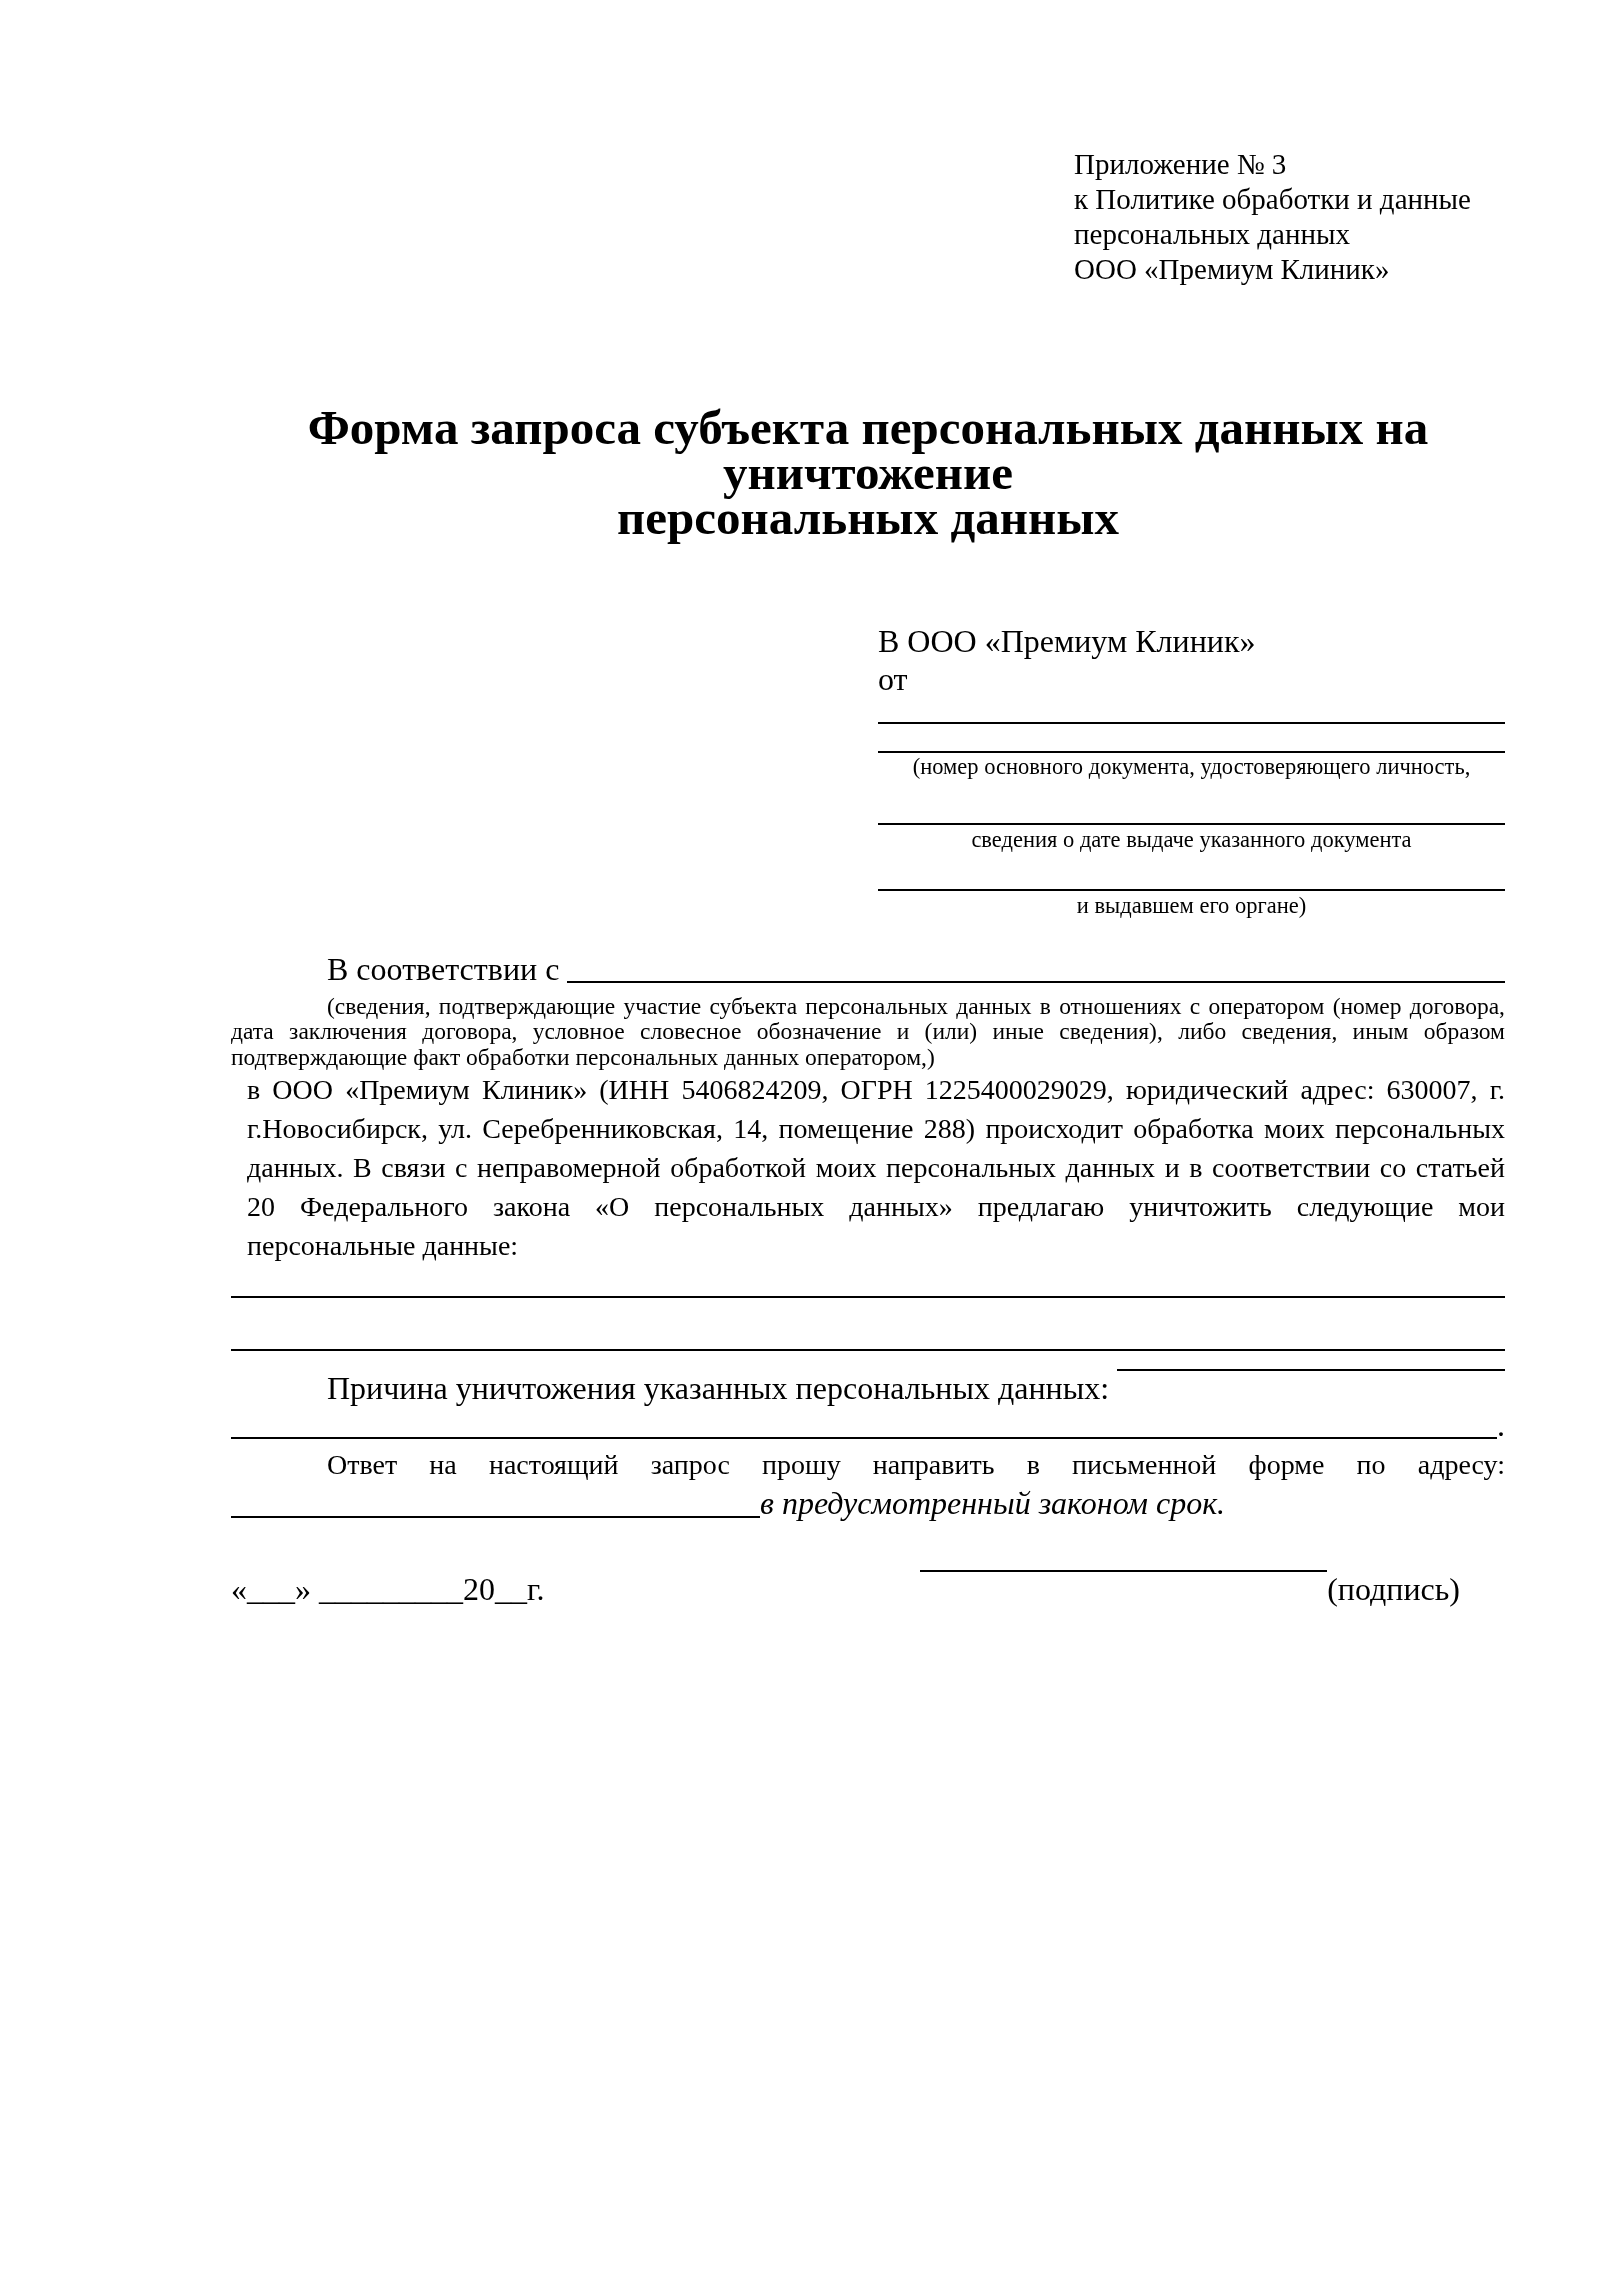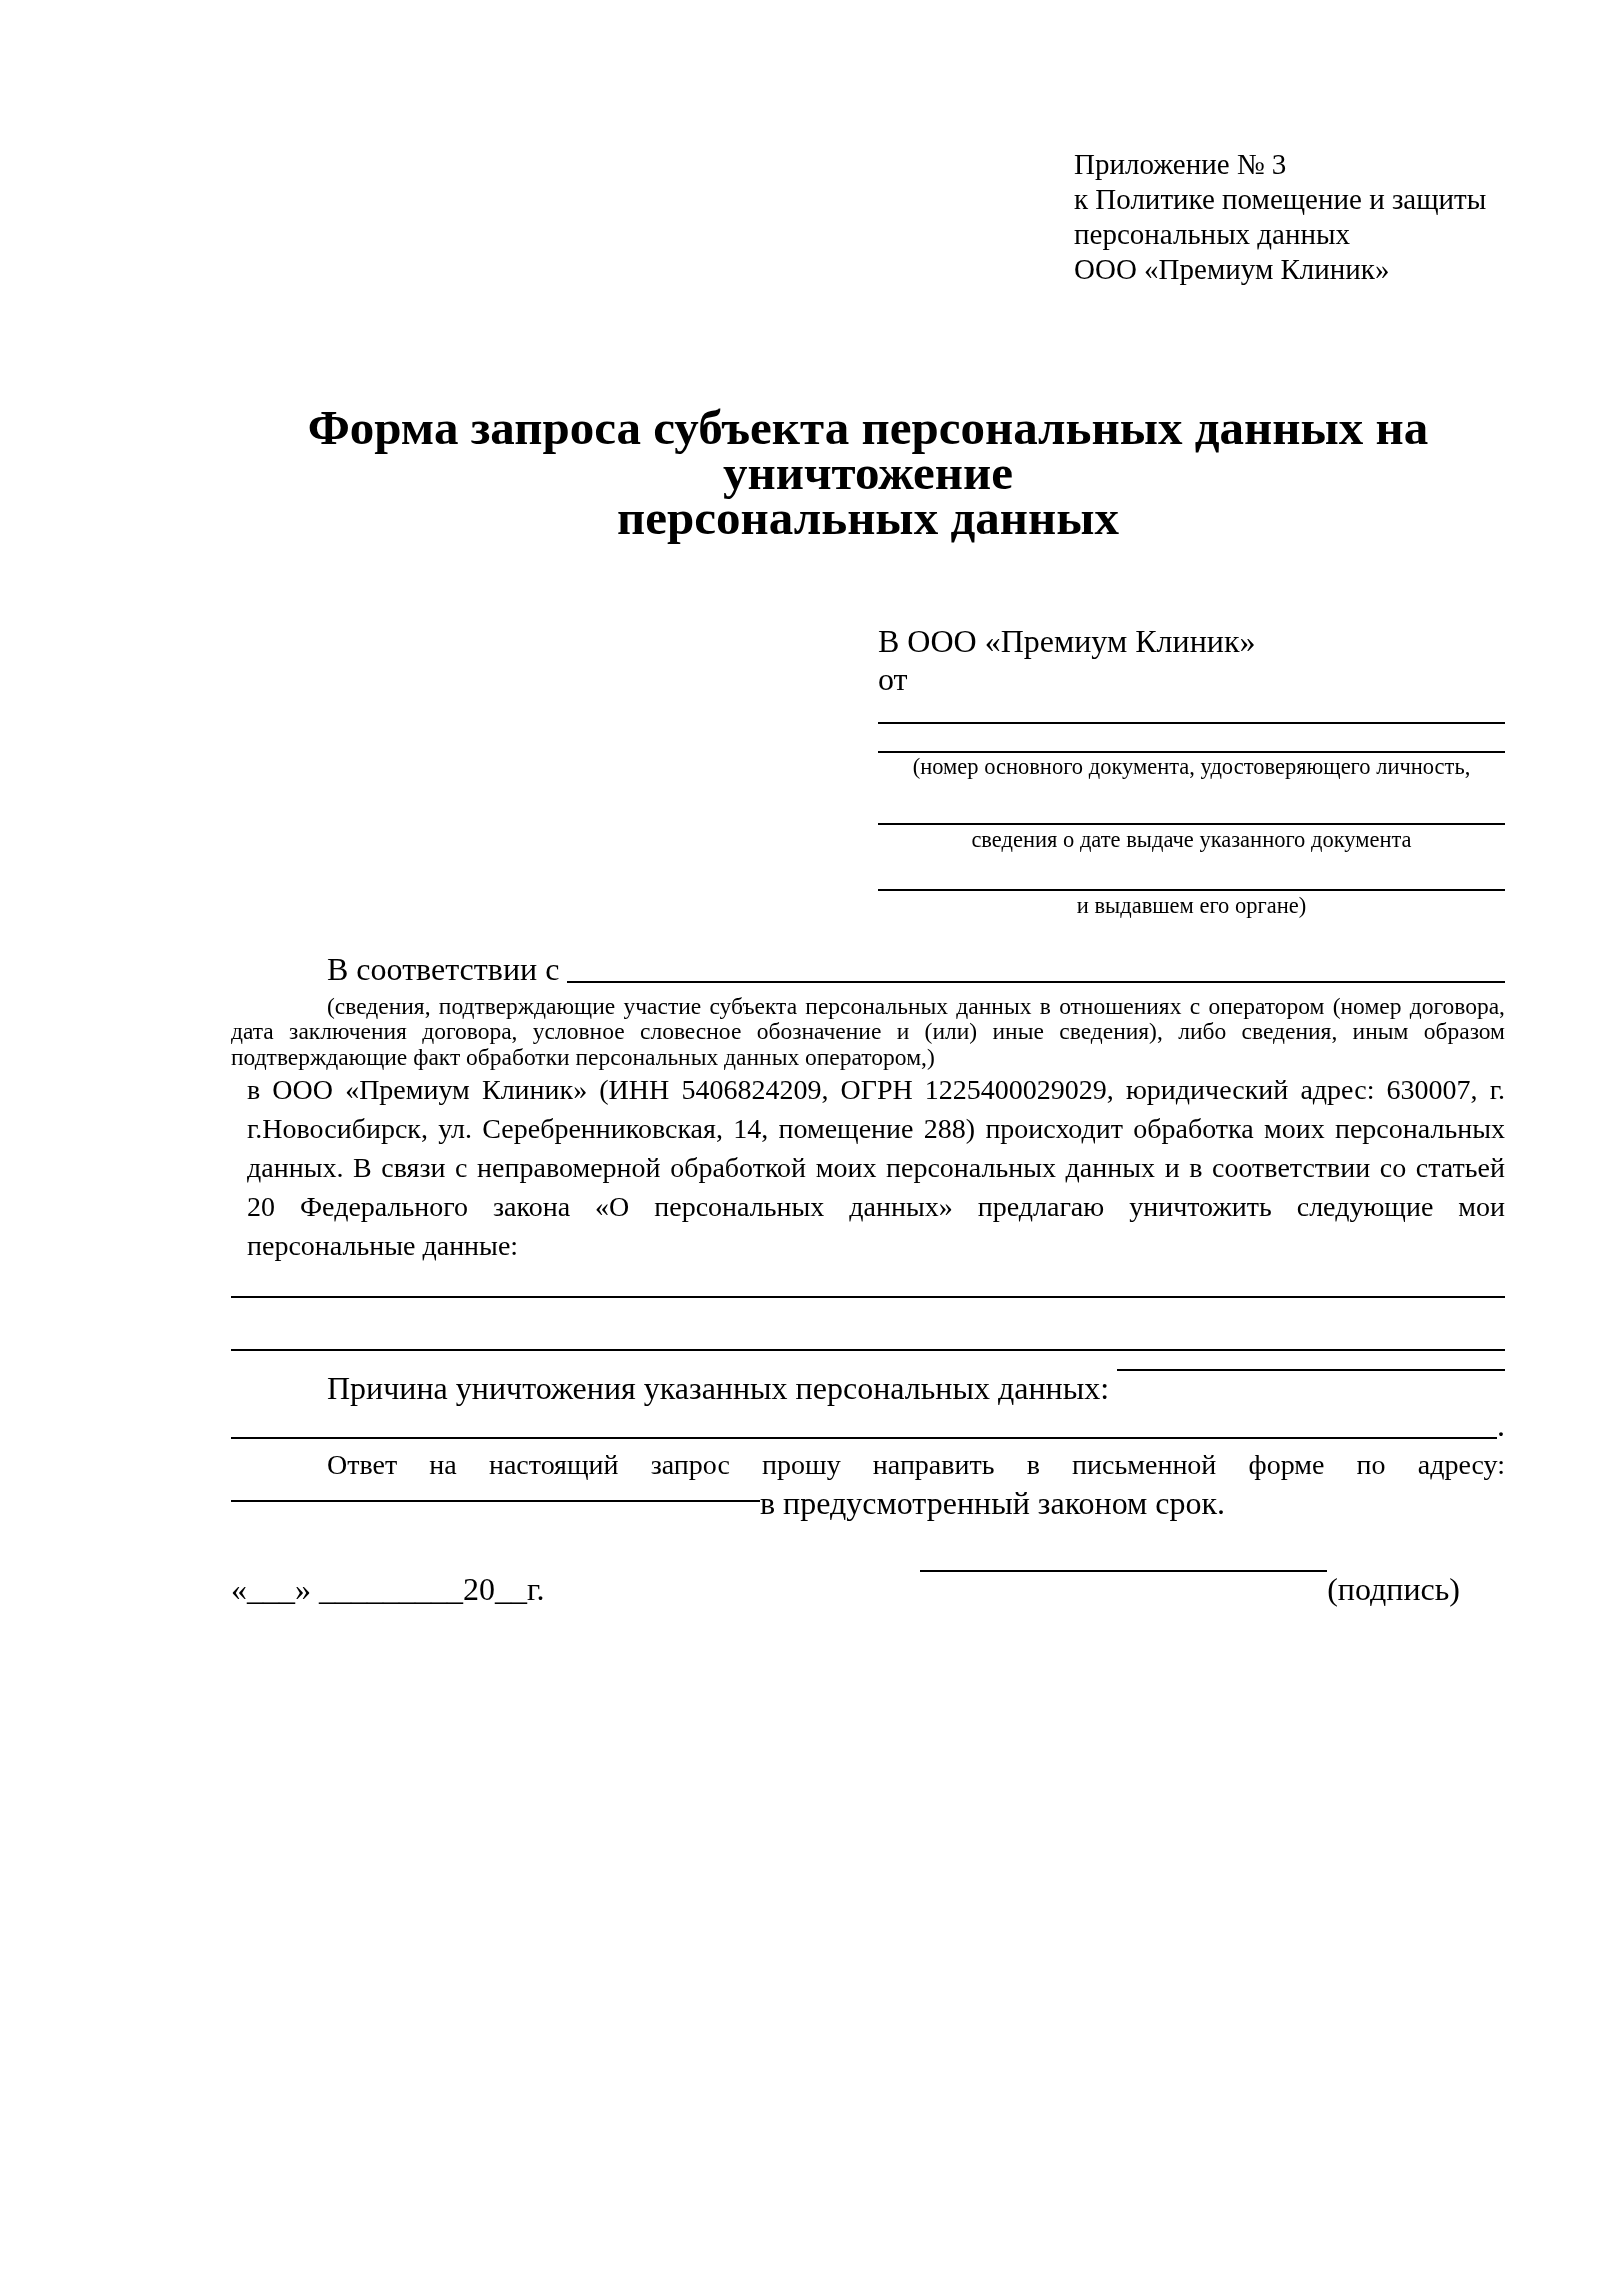--- a/index.html
+++ b/index.html
@@ -94,23 +94,24 @@
   .response-line {
     margin-top: 2px;
     font-size: 28px;
     line-height: 38px;
     text-indent: 96px;
     text-align: justify;
     text-align-last: justify;
   }
   .term-row {
     display: flex;
-    align-items: center;
+    align-items: flex-end;
     font-size: 32px;
     line-height: 39px;
+    font-style: italic;
   }
   .address-blank {
     width: 529px;
     border-bottom: 2.9px solid #000;
     margin-bottom: 4.9px;
   }
   .signature-row {
     display: flex;
     justify-content: space-between;
     align-items: flex-end;
@@ -129,21 +130,21 @@
     margin-bottom: 4.9px;
   }
 </style>
 </head>
 <body>
 
 <div class="page">
 
   <div class="header-block">
     <div>Приложение № 3</div>
-    <div>к Политике помещение и защиты</div>
+    <div>к Политике обработки и данные</div>
     <div>персональных данных</div>
     <div>ООО «Премиум Клиник»</div>
   </div>
 
   <div class="title">
     <div>Форма запроса субъекта персональных данных на уничтожение</div>
     <div>персональных данных</div>
   </div>
 
   <div class="addressee">

